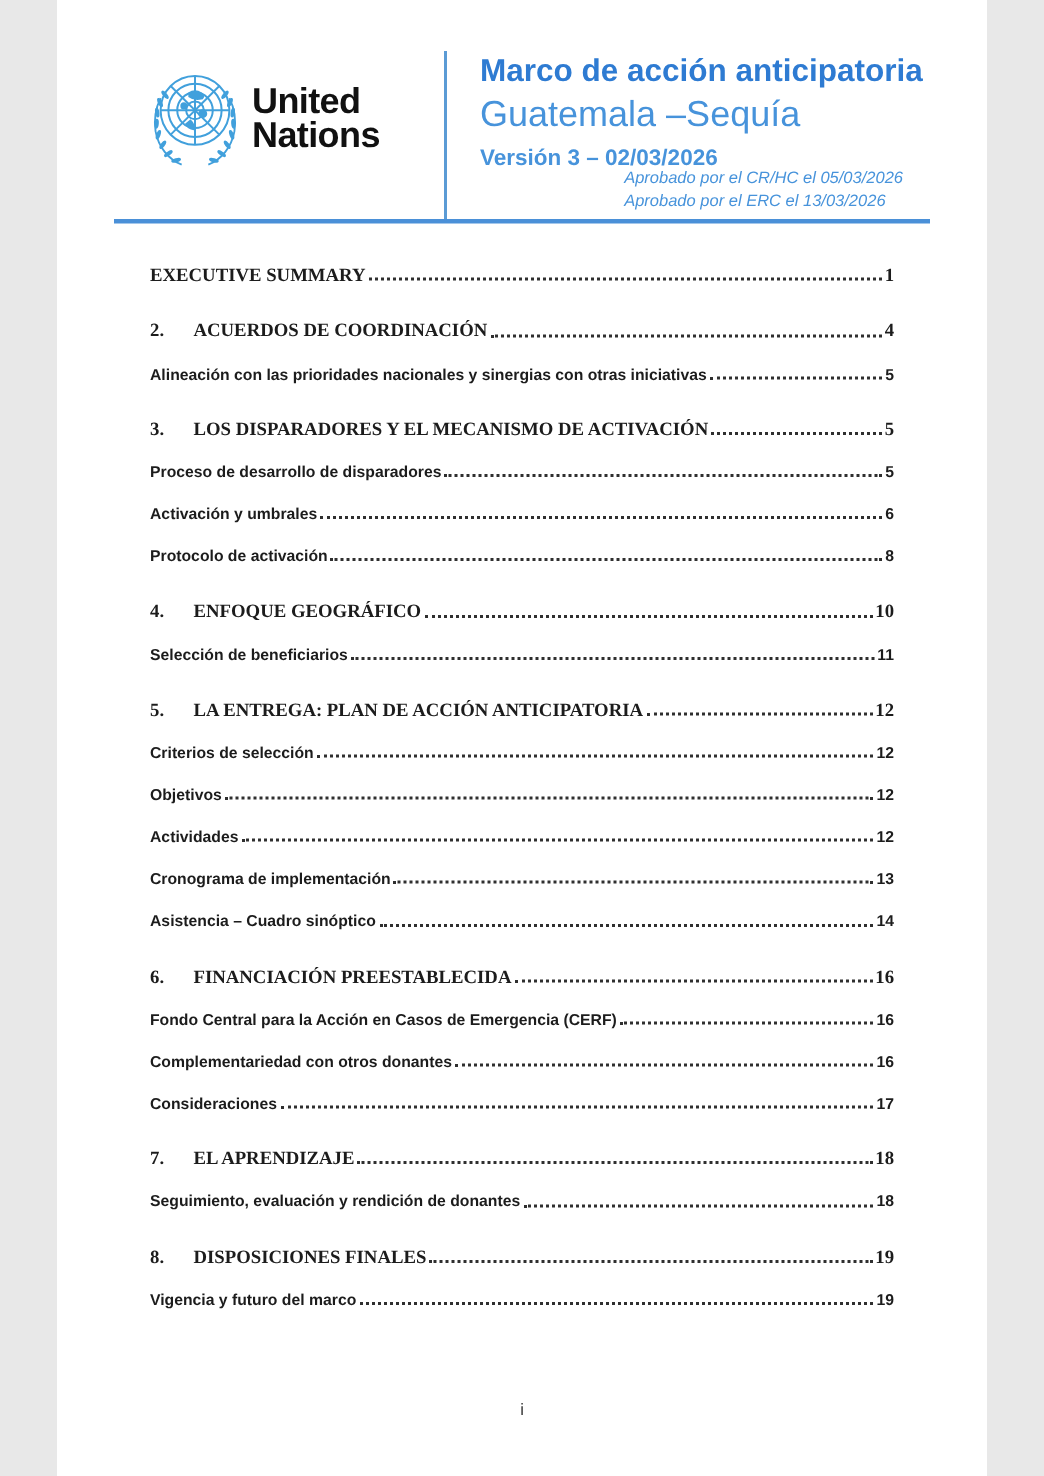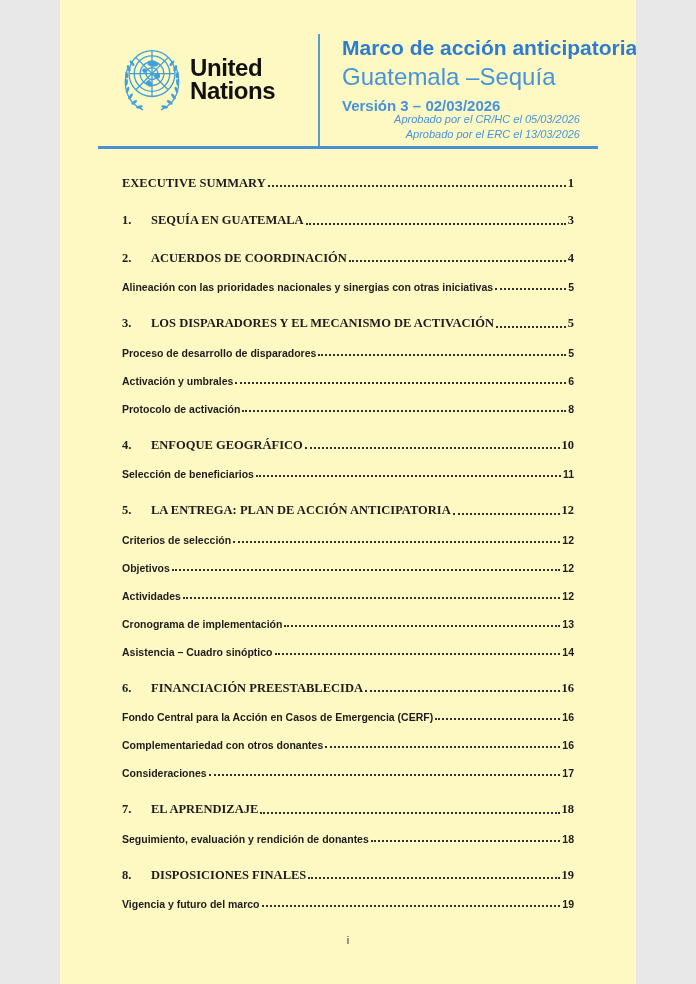--- a/index.html
+++ b/index.html
@@ -1,34 +1,34 @@
 <!DOCTYPE html>
 <html><head>
 <meta charset="utf-8">
 <style>
   * { margin:0; padding:0; box-sizing:border-box; }
   html,body { background:#e8e8e8; }
   .page {
-    position:relative; width:576px; height:984px; margin:0 auto;
-    background:#fef9c3; font-family:"Liberation Sans", sans-serif;
+    position:relative; width:620px; height:984px; margin:0 auto;
+    background:#ffffff; font-family:"Liberation Sans", sans-serif;
     color:#1c1c1c; overflow:hidden;
   }
   
   .brand-logo { position:absolute; left:55px; top:41px; }
   .wordmark {
     position:absolute; left:130px; top:56px;
     font-size:24px; font-weight:700; line-height:23px; letter-spacing:-0.4px; color:#111;
   }
   .vsep { position:absolute; left:258px; top:34px; width:2px; height:112px; background:#5b9bd5; }
   .title-block { position:absolute; left:282px; top:36px; width:370px; }
   .doc-title    { font-size:21px; font-weight:700; color:#2e7bd2; }
   .doc-subtitle { font-size:24px; font-weight:400; color:#4793db; margin-top:3px; }
   .doc-version  { font-size:15px; font-weight:700; color:#4793db; margin-top:6px; }
   .approvals {
-    position:absolute; right:56px; top:112px; text-align:right;
+    position:absolute; right:56px; top:112px; text-align:left;
     font-size:11px; font-style:italic; color:#4793db; line-height:15px;
   }
   .hrule { position:absolute; left:38px; right:38px; top:146px; height:3px; background:#4a90d8; }
   
   .toc { position:absolute; left:62px; right:62px; top:174px; }
   .toc-row { display:flex; align-items:flex-end; cursor:pointer; }
   .toc-row.main { font-size:12.5px; font-weight:700; margin-top:23px; line-height:1.15;font-family:Liberation Serif, serif; }
   .toc-row.sub  { font-size:10.5px; font-weight:700; margin-top:16px; line-height:1.15;text-align:right; }
   .toc-row:first-child { margin-top:2px; }
   .toc-num { display:inline-block; min-width:29px; }
@@ -112,25 +112,20 @@
     <div class="hrule"></div>
   </header>
 
   <main class="toc" id="toc">
       <div class="toc-row main">
         <span class="toc-label"><span>EXECUTIVE SUMMARY</span></span>
         <span class="toc-dots"></span>
         <span class="toc-page">1</span>
       </div>
       <div class="toc-row main">
-        <span class="toc-label"><span class="toc-num">1.</span><span>SEQUÍA EN GUATEMALA</span></span>
-        <span class="toc-dots"></span>
-        <span class="toc-page">3</span>
-      </div>
-      <div class="toc-row main">
         <span class="toc-label"><span class="toc-num">2.</span><span>ACUERDOS DE COORDINACIÓN</span></span>
         <span class="toc-dots"></span>
         <span class="toc-page">4</span>
       </div>
       <div class="toc-row sub">
         <span class="toc-label"><span>Alineación con las prioridades nacionales y sinergias con otras iniciativas</span></span>
         <span class="toc-dots"></span>
         <span class="toc-page">5</span>
       </div>
       <div class="toc-row main">

